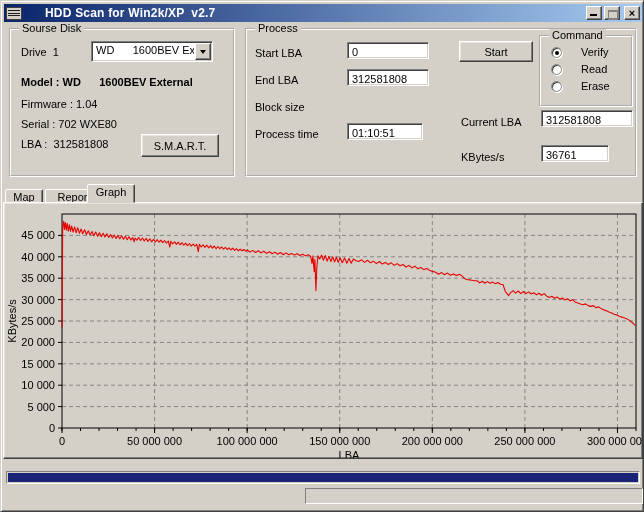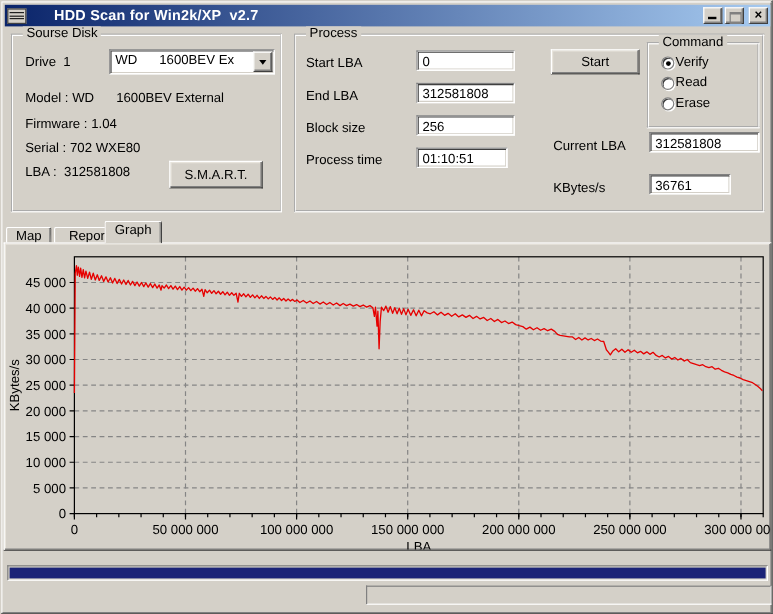--- a/index.html
+++ b/index.html
@@ -65,21 +65,21 @@
     display:flex; align-items:stretch; }
   .combo .combo-text { flex:1; padding:2px 2px 0 4px; white-space:pre; overflow:hidden; }
   .combo .combo-arrow { width:16px; margin:1px; background:#d4d0c8;
     border:1px solid; border-color:#ffffff #404040 #404040 #ffffff;
     box-shadow: inset -1px -1px 0 #808080;
     display:flex; align-items:center; justify-content:center; }
   .combo .combo-arrow::after { content:""; width:0; height:0;
     border-left:3px solid transparent; border-right:3px solid transparent; border-top:4px solid #000; }
 
   
-  .radio-row { position:absolute; display:flex; align-items:center; gap:1px; }
+  .radio-row { position:absolute; display:flex; align-items:center; gap:19px; }
   .radio-circle { width:11px; height:11px; border-radius:50%; background:#ffffff;
     border:1px solid #808080; box-shadow: inset 1px 1px 0 #404040, 1px 1px 0 #fff; position:relative;}
   .radio-circle.checked::after { content:""; position:absolute; left:3px; top:3px; width:4px; height:4px;
     border-radius:50%; background:#000; }
 
   
   .tab { position:absolute; background:#d4d0c8; text-align:center;
     border:1px solid; border-color:#ffffff #404040 transparent #ffffff;
     border-top-left-radius:2px; border-top-right-radius:2px;
     box-shadow: inset -1px 0 0 #808080;
@@ -115,42 +115,41 @@
       </span>
     <span class="title-text">HDD Scan for Win2k/XP  v2.7</span>
     <span class="tb-btn min"></span>
     <span class="tb-btn max"></span>
     <span class="tb-btn close">×</span>
   </div>
 
   <div class="groupbox" style="left:8px; top:27px; width:226px; height:149px;">
     <span class="gb-label">Sourse Disk</span>
     <span class="lbl" style="left:10px; top:16px;">Drive  1</span>
-    <div class="combo" style="left:80px; top:11px; width:138px; height:21px;">
+    <div class="combo" style="left:80px; top:11px; width:122px; height:21px;">
       <span class="combo-text">WD      1600BEV Ex</span>
       <span class="combo-arrow"></span>
     </div>
-    <span class="lbl" style="left:10px; top:46px;">Model : WD      1600BEV External</span>
+    <span class="lbl" style="left:10px; top:46px;font-weight:bold;">Model : WD      1600BEV External</span>
     <span class="lbl" style="left:10px; top:68px;">Firmware : 1.04</span>
     <span class="lbl" style="left:10px; top:88px;">Serial : 702 WXE80</span>
     <span class="lbl" style="left:10px; top:108px;">LBA :  312581808</span>
     <div class="btn" style="left:130px; top:104px; width:78px; height:23px;">S.M.A.R.T.</div>
   </div>
 
   <div class="groupbox" style="left:244px; top:27px; width:392px; height:149px;">
     <span class="gb-label">Process</span>
 
     <span class="lbl" style="left:8px; top:17px;">Start LBA</span>
     <input class="field" style="left: 100px; top: 12px; width: 82px; height: 17px;" value="0">
 
     <span class="lbl" style="left:8px; top:44px;">End LBA</span>
     <input class="field" style="left: 100px; top: 39px; width: 82px; height: 17px;" value="312581808">
 
     <span class="lbl" style="left:8px; top:71px;">Block size</span>
-    <input class="field" style="left: 100px; top: 66px; width: 82px; height: 17px;" value="256">
 
     <span class="lbl" style="left:8px; top:98px;">Process time</span>
     <input class="field" style="left: 100px; top: 93px; width: 76px; height: 17px;" value="01:10:51">
 
     <div class="btn" style="left:212px; top:11px; width:74px; height:21px;">Start</div>
 
     <div class="groupbox" style="left:292px; top:5px; width:94px; height:72px;">
       <span class="gb-label">Command</span>
       <div class="radio-row" style="left:10px; top:9px;">
         <span class="radio-circle checked"></span>

